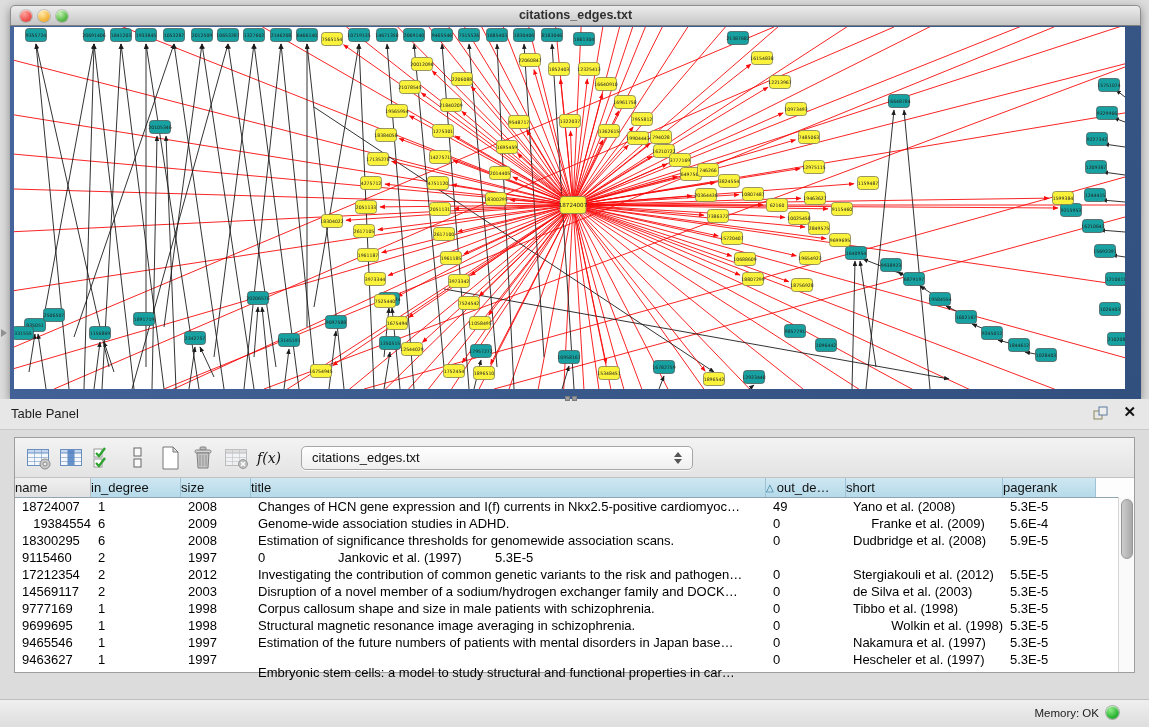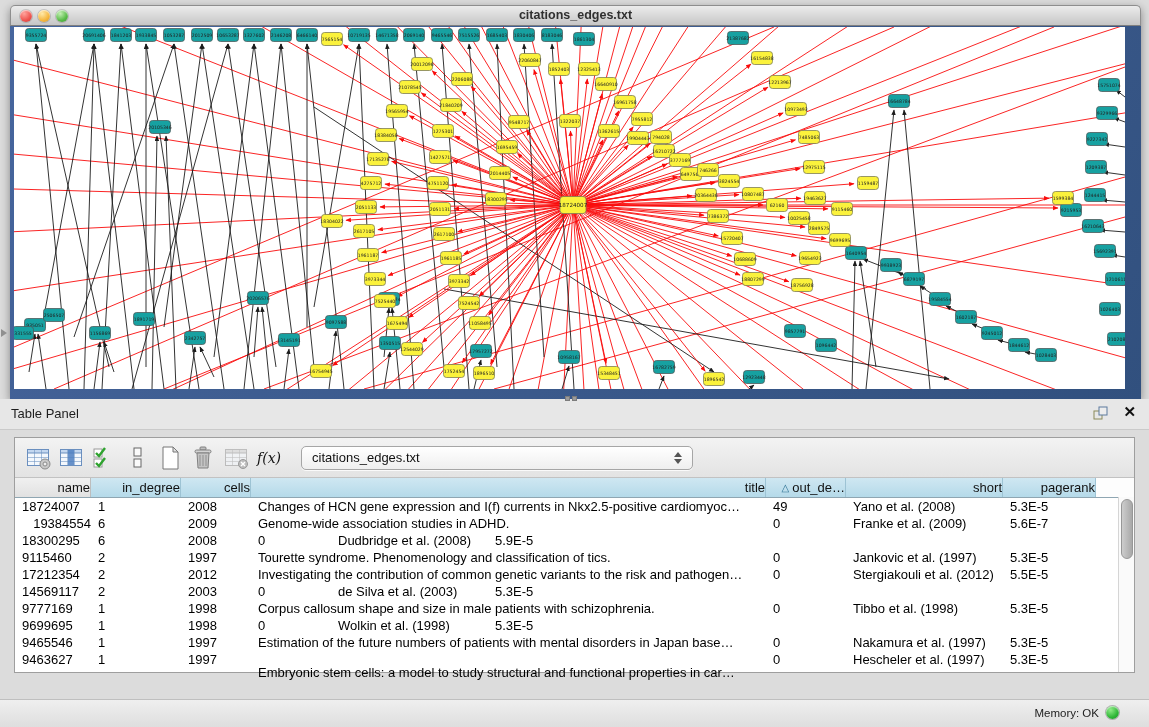--- a/index.html
+++ b/index.html
@@ -35,21 +35,21 @@
   .panel{position:absolute;left:14px;top:437px;width:1121px;height:236px;background:#FFFFFF;border:1px solid #9E9E9E;box-sizing:border-box;}
   .toolbar{height:39px;background:linear-gradient(#F3F3F3,#E3E3E3);border-bottom:1px solid #C2C2C2;display:flex;align-items:center;padding-left:8px;}
   .tbicon{width:30px;height:26px;display:flex;align-items:center;justify-content:center;margin-right:3px;}
   .combo{margin-left:14px;width:390px;height:22px;border:1px solid #A6A6A6;border-radius:5px;background:linear-gradient(#FFFFFF,#EFEFEF);display:flex;align-items:center;box-shadow:0 1px 0 rgba(255,255,255,.8);}
   .combo-text{flex:1;font-size:13px;color:#111;padding-left:10px;}
   .combo-arrows{width:20px;display:flex;flex-direction:column;align-items:center;gap:2px;padding-right:4px;}
   .combo-arrows .up{width:0;height:0;border-left:4px solid transparent;border-right:4px solid transparent;border-bottom:5px solid #555;}
   .combo-arrows .dn{width:0;height:0;border-left:4px solid transparent;border-right:4px solid transparent;border-top:5px solid #555;}
 
   .thead{display:flex;height:19px;border-bottom:1px solid #8FA6B2;}
-  .th{display:flex;align-items:center;justify-content:flex-end;font-size:13px;color:#111;box-sizing:border-box;height:100%;
+  .th{display:flex;align-items:center;justify-content:flex-start;font-size:13px;color:#111;box-sizing:border-box;height:100%;
       background:linear-gradient(#CFE7F2,#B5DAE9);border-right:1px solid #9DC3D4;overflow:hidden;white-space:nowrap;}
   .th.gray{background:linear-gradient(#F0F0F0,#E1E1E1);border-right:1px solid #BDBDBD;}
   .th.filler{background:#FDFDFD;border-right:none;flex:1;}
   .sort-tri{font-size:10px;color:#2E7294;margin-right:3px;}
   .tbody{background:#FFF;}
   .tr{display:flex;height:17px;align-items:center;}
   .td{font-size:13px;color:#000;box-sizing:border-box;padding-left:7px;white-space:nowrap;overflow:hidden;}
   .vscroll{position:absolute;top:59px;right:0;bottom:0;width:15px;background:#FAFAFA;border-left:1px solid #D5D5D5;}
   .thumb{position:absolute;top:2px;left:2px;width:10px;height:58px;border-radius:6px;background:linear-gradient(90deg,#CDCDCD,#A8A8A8);border:1px solid #979797;}
 
@@ -648,21 +648,21 @@
     </div>
   </div>
   <div class="thead" id="thead">
       <div class="th gray" style="width: 76px; flex: 0 0 76px;">
         <span>name</span>
       </div>
       <div class="th" style="width: 90px; flex: 0 0 90px;">
         <span>in_degree</span>
       </div>
       <div class="th" style="width: 70px; flex: 0 0 70px;">
-        <span>cells</span>
+        <span>size</span>
       </div>
       <div class="th" style="width: 515px; flex: 0 0 515px;">
         <span>title</span>
       </div>
       <div class="th" style="width: 80px; flex: 0 0 80px;">
         <span class="sort-tri">△</span>
         <span>out_de…</span>
       </div>
       <div class="th" style="width: 157px; flex: 0 0 157px;">
         <span>short</span>
@@ -681,72 +681,74 @@
         <div class="td" style="width: 80px; flex: 0 0 80px;">49</div>
         <div class="td" style="width: 157px; flex: 0 0 157px;">Yano et al. (2008)</div>
         <div class="td" style="width: 93px; flex: 0 0 93px;">5.3E-5</div>
       </div>
       <div class="tr">
         <div class="td" style="width: 76px; flex: 0 0 76px; text-align: right;">19384554</div>
         <div class="td" style="width: 90px; flex: 0 0 90px;">6</div>
         <div class="td" style="width: 70px; flex: 0 0 70px;">2009</div>
         <div class="td" style="width: 515px; flex: 0 0 515px;">Genome-wide association studies in ADHD.</div>
         <div class="td" style="width: 80px; flex: 0 0 80px;">0</div>
-        <div class="td" style="width: 157px; flex: 0 0 157px;">Franke et al. (2009)</div>
-        <div class="td" style="width: 93px; flex: 0 0 93px;">5.6E-7</div>
+        <div class="td" style="width: 157px; flex: 0 0 157px; text-align: center;">Franke et al. (2009)</div>
+        <div class="td" style="width: 93px; flex: 0 0 93px;">5.6E-4</div>
       </div>
       <div class="tr">
         <div class="td" style="width: 76px; flex: 0 0 76px;">18300295</div>
         <div class="td" style="width: 90px; flex: 0 0 90px;">6</div>
         <div class="td" style="width: 70px; flex: 0 0 70px;">2008</div>
+        <div class="td" style="width: 515px; flex: 0 0 515px;">Estimation of significance thresholds for genomewide association scans.</div>
         <div class="td" style="width: 80px; flex: 0 0 80px;">0</div>
         <div class="td" style="width: 157px; flex: 0 0 157px;">Dudbridge et al. (2008)</div>
         <div class="td" style="width: 93px; flex: 0 0 93px;">5.9E-5</div>
       </div>
       <div class="tr">
         <div class="td" style="width: 76px; flex: 0 0 76px;">9115460</div>
         <div class="td" style="width: 90px; flex: 0 0 90px;">2</div>
         <div class="td" style="width: 70px; flex: 0 0 70px;">1997</div>
-        <div class="td" style="width: 515px; flex: 0 0 515px;">Tourette syndrome. Phenomenology and classification of tics.</div>
         <div class="td" style="width: 80px; flex: 0 0 80px;">0</div>
         <div class="td" style="width: 157px; flex: 0 0 157px;">Jankovic et al. (1997)</div>
         <div class="td" style="width: 93px; flex: 0 0 93px;">5.3E-5</div>
       </div>
       <div class="tr">
         <div class="td" style="width: 76px; flex: 0 0 76px;">17212354</div>
         <div class="td" style="width: 90px; flex: 0 0 90px;">2</div>
         <div class="td" style="width: 70px; flex: 0 0 70px;">2012</div>
         <div class="td" style="width: 515px; flex: 0 0 515px;">Investigating the contribution of common genetic variants to the risk and pathogen…</div>
         <div class="td" style="width: 80px; flex: 0 0 80px;">0</div>
         <div class="td" style="width: 157px; flex: 0 0 157px;">Stergiakouli et al. (2012)</div>
         <div class="td" style="width: 93px; flex: 0 0 93px;">5.5E-5</div>
       </div>
       <div class="tr">
         <div class="td" style="width: 76px; flex: 0 0 76px;">14569117</div>
         <div class="td" style="width: 90px; flex: 0 0 90px;">2</div>
         <div class="td" style="width: 70px; flex: 0 0 70px;">2003</div>
+        <div class="td" style="width: 515px; flex: 0 0 515px;">Disruption of a novel member of a sodium/hydrogen exchanger family and DOCK…</div>
         <div class="td" style="width: 80px; flex: 0 0 80px;">0</div>
         <div class="td" style="width: 157px; flex: 0 0 157px;">de Silva et al. (2003)</div>
         <div class="td" style="width: 93px; flex: 0 0 93px;">5.3E-5</div>
       </div>
       <div class="tr">
         <div class="td" style="width: 76px; flex: 0 0 76px;">9777169</div>
         <div class="td" style="width: 90px; flex: 0 0 90px;">1</div>
         <div class="td" style="width: 70px; flex: 0 0 70px;">1998</div>
         <div class="td" style="width: 515px; flex: 0 0 515px;">Corpus callosum shape and size in male patients with schizophrenia.</div>
         <div class="td" style="width: 80px; flex: 0 0 80px;">0</div>
         <div class="td" style="width: 157px; flex: 0 0 157px;">Tibbo et al. (1998)</div>
         <div class="td" style="width: 93px; flex: 0 0 93px;">5.3E-5</div>
       </div>
       <div class="tr">
         <div class="td" style="width: 76px; flex: 0 0 76px;">9699695</div>
         <div class="td" style="width: 90px; flex: 0 0 90px;">1</div>
         <div class="td" style="width: 70px; flex: 0 0 70px;">1998</div>
-        <div class="td" style="width: 80px; flex: 0 0 80px;">0</div>
-        <div class="td" style="width: 157px; flex: 0 0 157px;">Wolkin et al. (1998)</div>
+        <div class="td" style="width: 515px; flex: 0 0 515px;">Structural magnetic resonance image averaging in schizophrenia.</div>
+        <div class="td" style="width: 80px; flex: 0 0 80px;">0</div>
+        <div class="td" style="width: 157px; flex: 0 0 157px; text-align: right;">Wolkin et al. (1998)</div>
         <div class="td" style="width: 93px; flex: 0 0 93px;">5.3E-5</div>
       </div>
       <div class="tr">
         <div class="td" style="width: 76px; flex: 0 0 76px;">9465546</div>
         <div class="td" style="width: 90px; flex: 0 0 90px;">1</div>
         <div class="td" style="width: 70px; flex: 0 0 70px;">1997</div>
         <div class="td" style="width: 515px; flex: 0 0 515px;">Estimation of the future numbers of patients with mental disorders in Japan base…</div>
         <div class="td" style="width: 80px; flex: 0 0 80px;">0</div>
         <div class="td" style="width: 157px; flex: 0 0 157px;">Nakamura et al. (1997)</div>
         <div class="td" style="width: 93px; flex: 0 0 93px;">5.3E-5</div>

